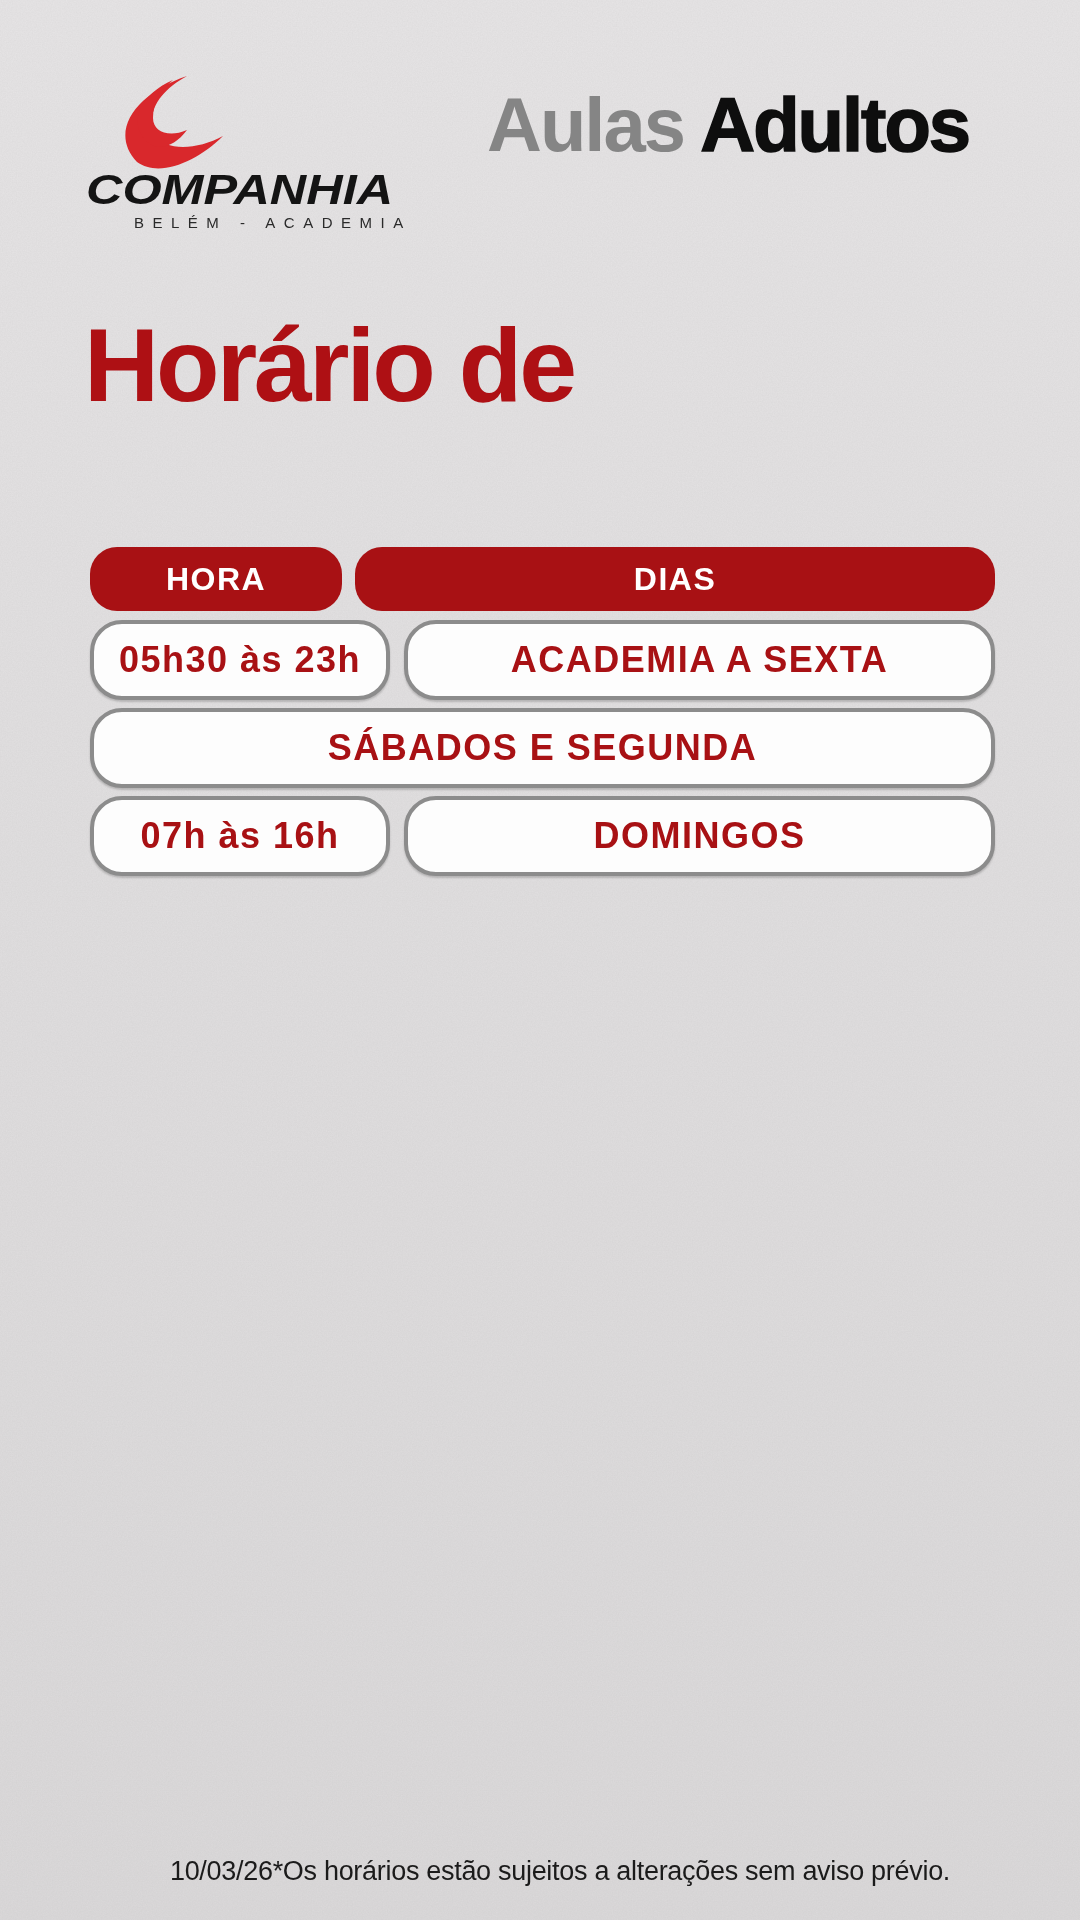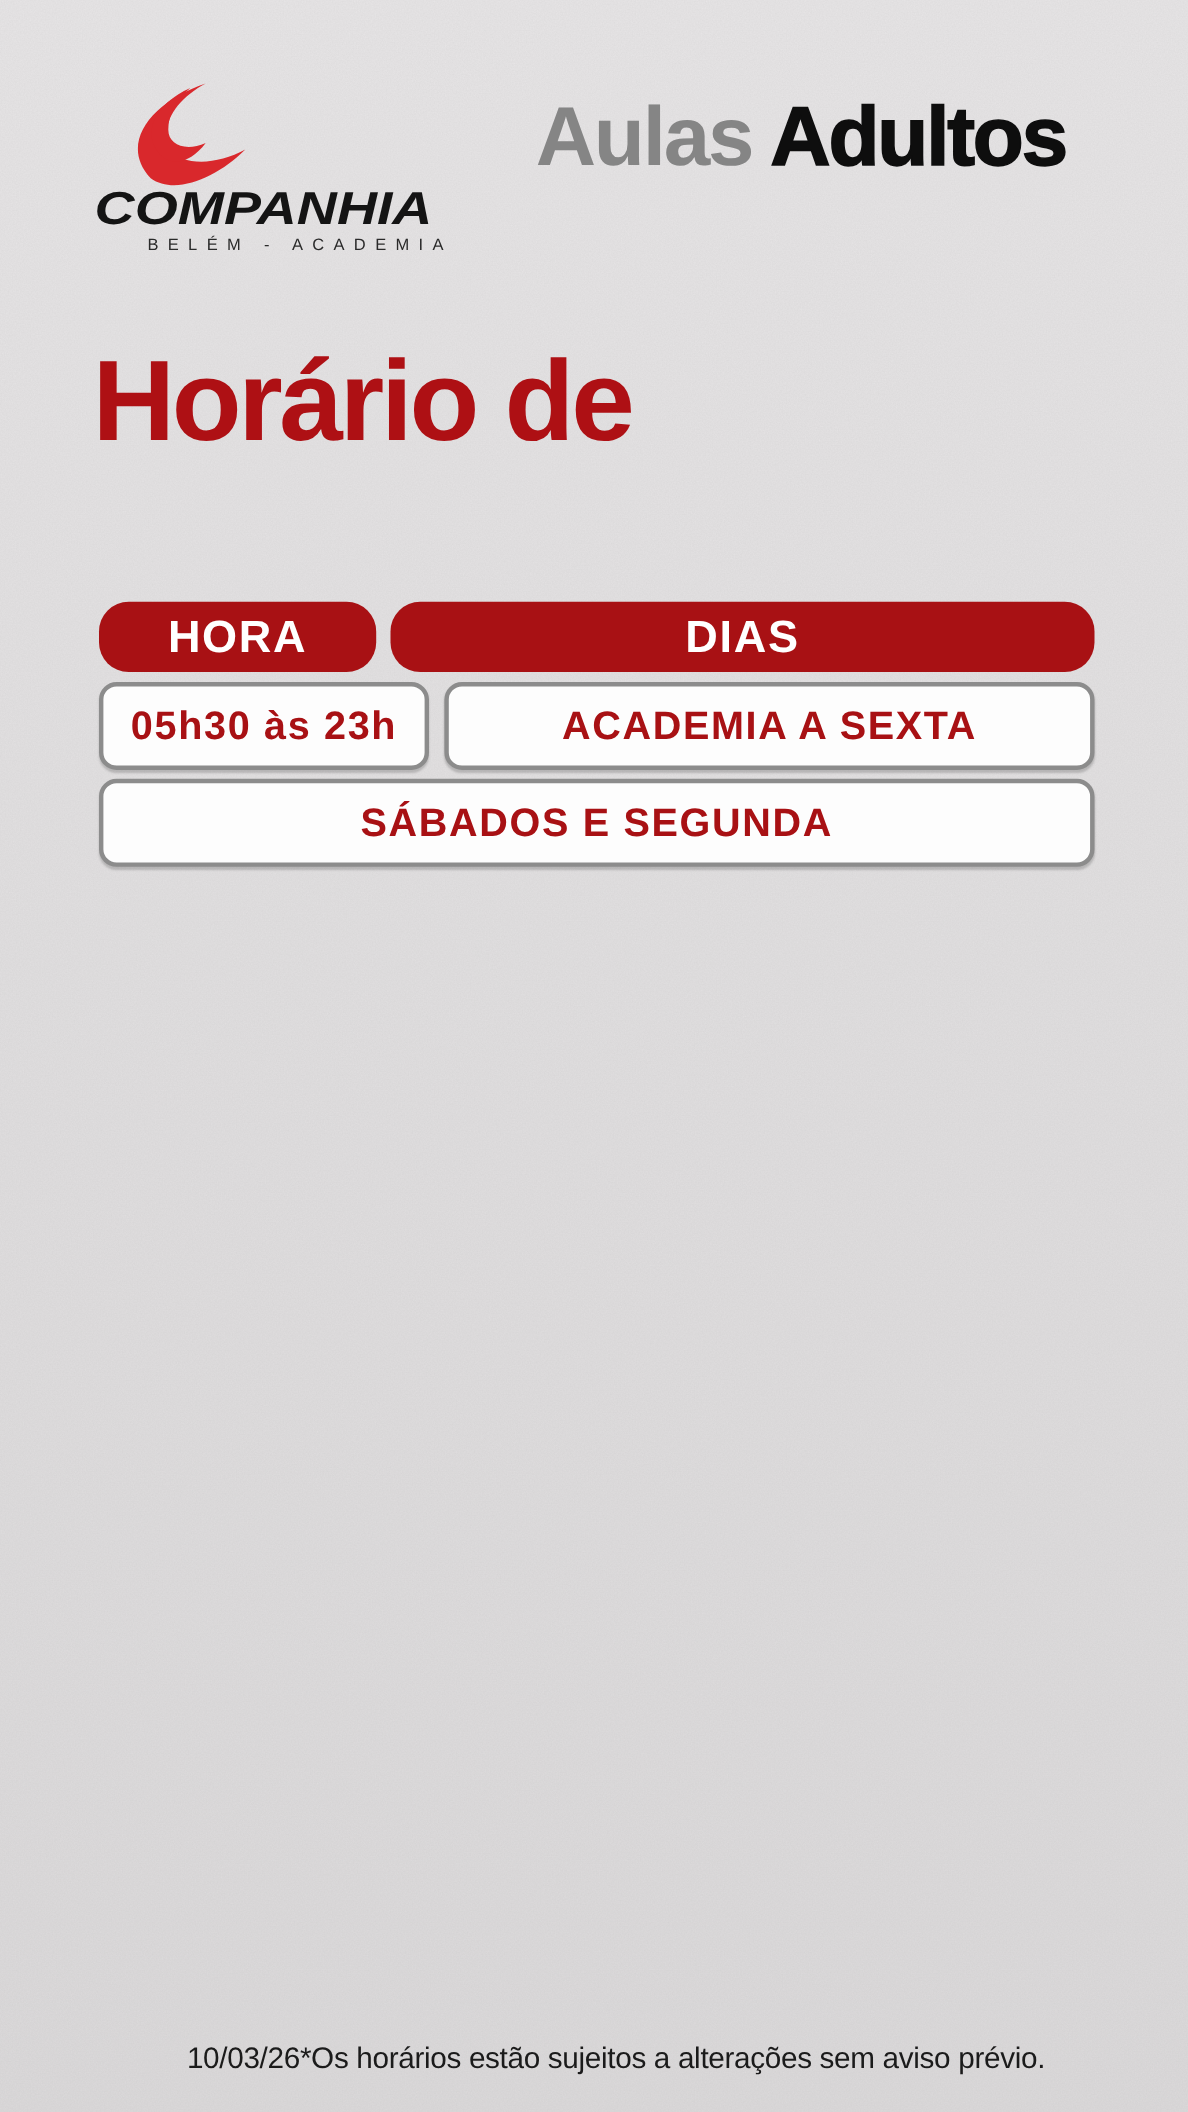--- a/index.html
+++ b/index.html
@@ -41,29 +41,29 @@
     font-size:104px;line-height:107px;font-weight:bold;letter-spacing:-3px;
     color:#ae1014;white-space:nowrap;
   }
 
   
   .schedule{position:absolute;left:90px;top:547px;width:905px;}
   .thead{display:flex;gap:13px;height:64px;}
   .th{
     background:#a81114;border-radius:27px;color:#ffffff;
     display:flex;align-items:center;justify-content:center;
-    font-size:41px;font-weight:bold;letter-spacing:1.5px;
+    font-size:32px;font-weight:bold;letter-spacing:1.5px;
   }
   .th-hora{width:252px;}
   .th-dias{flex:1;}
   .trow{display:flex;gap:14px;height:80px;margin-top:8px;}
   .trow.first{margin-top:9px;}
   .cell{
     box-sizing:border-box;background:#fdfdfd;
-    border:4px solid #8c8c8c;border-radius:16px;
+    border:4px solid #8c8c8c;border-radius:32px;
     display:flex;align-items:center;justify-content:center;
     color:#a81114;font-size:36px;font-weight:bold;letter-spacing:1.5px;
     box-shadow:0 2px 2px rgba(0,0,0,0.18);
     white-space:nowrap;
   }
   .cell-hora{width:300px;}
   .cell-dias{flex:1;}
 
   
   .footer{
@@ -110,20 +110,24 @@
 
     <div class="trow first">
       <div class="cell cell-hora">05h30 às 23h</div>
       <div class="cell cell-dias">ACADEMIA A SEXTA</div>
     </div>
 
     <div class="trow">
       <div class="cell cell-dias">SÁBADOS E SEGUNDA</div>
     </div>
 
+    <div class="trow">
+      <div class="cell cell-hora">07h às 16h</div>
+      <div class="cell cell-dias">DOMINGOS</div>
+    </div>
   </div>
 
   <div class="footer">
     <span>10/03/26</span>
     <span>*Os horários estão sujeitos a alterações sem aviso prévio.</span>
   </div>
 
 </div>
 
 </body></html>

